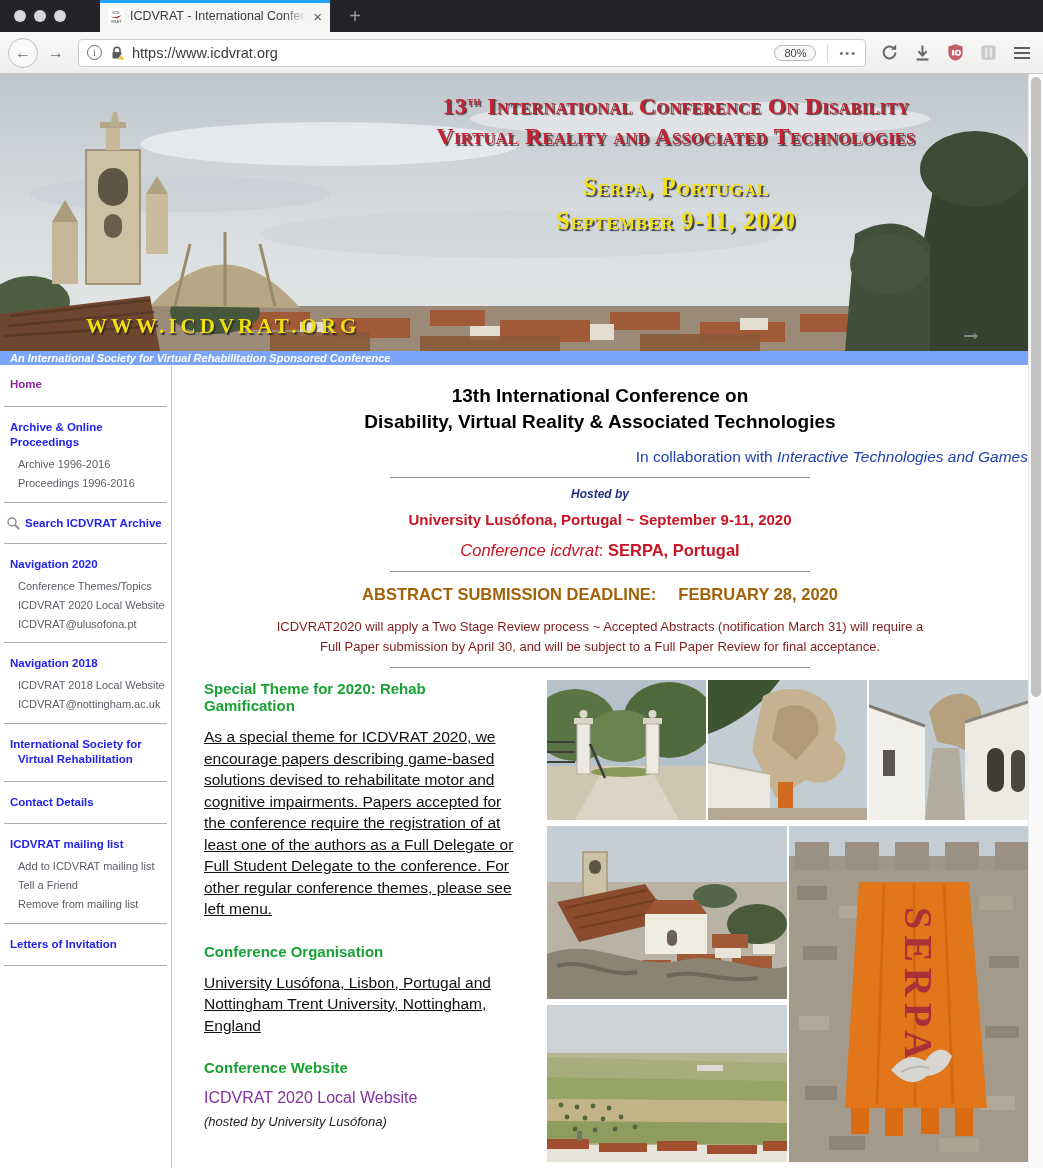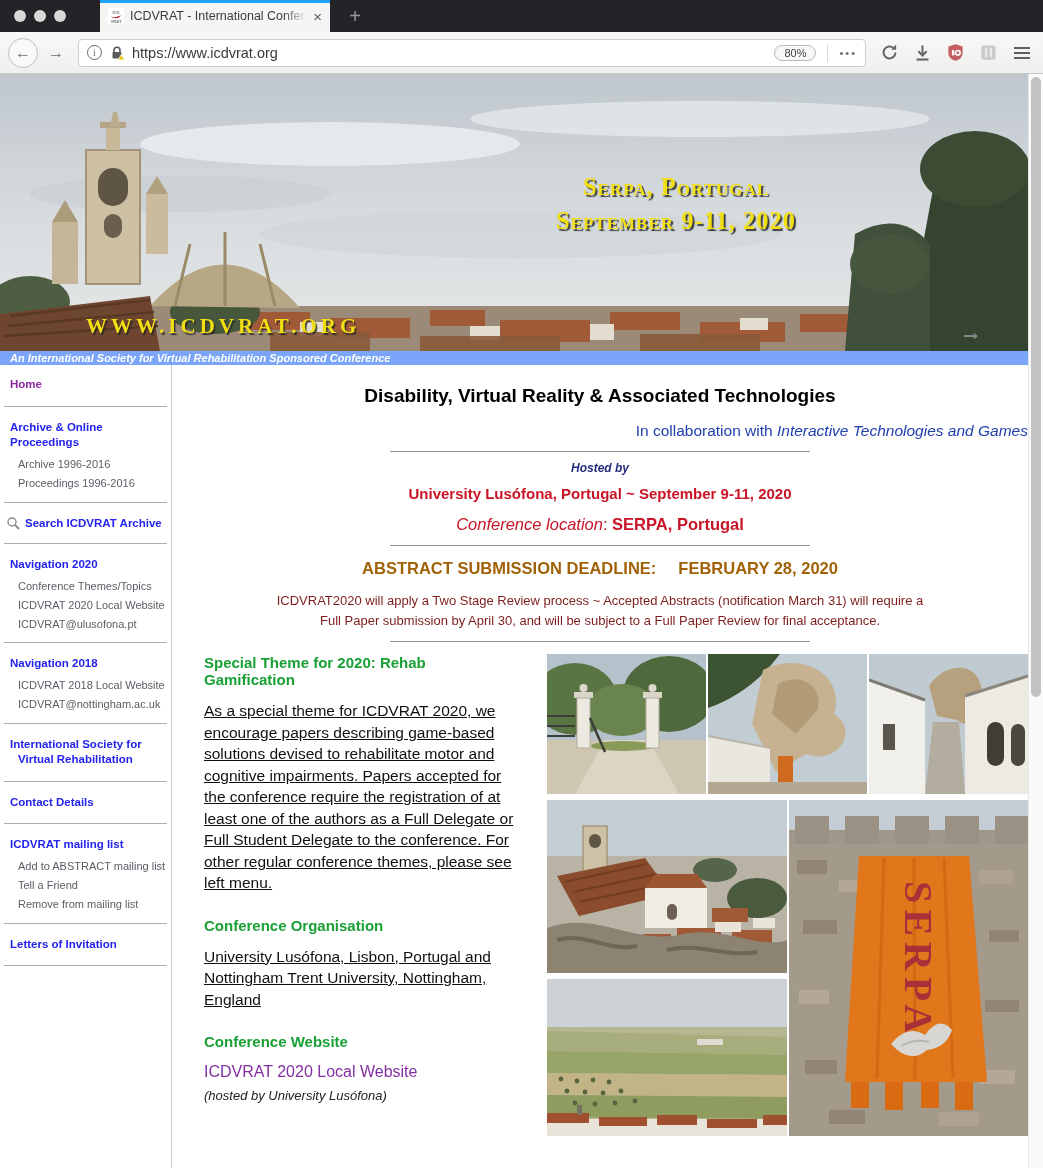--- a/index.html
+++ b/index.html
@@ -250,20 +250,22 @@
             <path d="M225,158 L225,232 M190,170 L175,232 M260,170 L275,232" stroke="#9a8a68" stroke-width="3" fill="none"></path>
           </g>
           <path d="M0,240 L150,222 L160,277 L0,277 Z" fill="#6e4630"></path>
           <path d="M10,242 L150,226 M8,252 L154,238 M4,262 L158,252" stroke="#5a3826" stroke-width="2.5" fill="none"></path>
           <path d="M940,80 Q1000,60 1028,90 L1028,277 L905,277 Q920,180 940,80 Z" fill="#35442e"></path>
           <path d="M855,160 Q900,135 930,170 L930,277 L845,277 Z" fill="#41503a"></path>
           <ellipse cx="975" cy="95" rx="55" ry="38" fill="#3c4c34"></ellipse>
           <ellipse cx="890" cy="190" rx="40" ry="30" fill="#46563e"></ellipse>
         </svg>
         <div class="hero-title">
+          <div><span>13</span><sup>th</sup><span> International Conference On Disability</span></div>
+          <div>Virtual Reality and Associated Technologies</div>
         </div>
         <div class="hero-sub">
           <div>Serpa, Portugal</div>
           <div>September 9-11, 2020</div>
         </div>
         <div class="hero-url">WWW.ICDVRAT.ORG</div>
         <div class="hero-arrow">→</div>
       </div>
 
       <div class="strip"><span>An </span><i>International Society for Virtual Rehabilitation</i><span> Sponsored Conference</span></div>
@@ -295,37 +297,38 @@
           <div class="sb-sub">ICDVRAT@nottingham.ac.uk</div>
           <hr class="sb-hr">
           <div class="sb-head">
             <div>International Society for</div>
             <div class="sb-indent2" style="padding-left:8px;">Virtual Rehabilitation</div>
           </div>
           <hr class="sb-hr">
           <div class="sb-head">Contact Details</div>
           <hr class="sb-hr">
           <div class="sb-head">ICDVRAT mailing list</div>
-          <div class="sb-sub">Add to ABSTRACT mailing list</div>
+          <div class="sb-sub">Add to ICDVRAT mailing list</div>
           <div class="sb-sub">Tell a Friend</div>
           <div class="sb-sub">Remove from mailing list</div>
           <hr class="sb-hr">
           <div class="sb-head">Letters of Invitation</div>
           <hr class="sb-hr">
         </aside>
 
         <main class="main">
           <div class="h1">
+            <div>13th International Conference on</div>
             <div>Disability, Virtual Reality &amp; Associated Technologies</div>
           </div>
           <div class="collab"><span>In collaboration with </span><i>Interactive Technologies and Games</i></div>
           <hr class="rule">
           <div class="hosted">Hosted by</div>
           <div class="hostline">University Lusófona, Portugal ~ September 9-11, 2020</div>
-          <div class="locline"><i>Conference location</i><span>: </span><b>SERPA, Portugal</b></div>
+          <div class="locline"><i>Conference icdvrat</i><span>: </span><b>SERPA, Portugal</b></div>
           <hr class="rule">
           <div class="deadline"><span>ABSTRACT SUBMISSION DEADLINE:</span><span class="gap"></span><span>FEBRUARY 28, 2020</span></div>
           <div class="review">ICDVRAT2020 will apply a Two Stage Review process ~ Accepted Abstracts (notification March 31) will require a Full Paper submission by April 30, and will be subject to a Full Paper Review for final acceptance.</div>
           <hr class="rule">
 
           <div class="cols">
             <div class="leftcol">
               <div class="green-head">Special Theme for 2020: Rehab Gamification</div>
               <div class="body-text">As a special theme for ICDVRAT 2020, we encourage papers describing game-based solutions devised to rehabilitate motor and cognitive impairments. Papers accepted for the conference require the registration of at least one of the authors as a Full Delegate or Full Student Delegate to the conference. For other regular conference themes, please see left menu.</div>
               <div class="green-head mt22">Conference Organisation</div>

